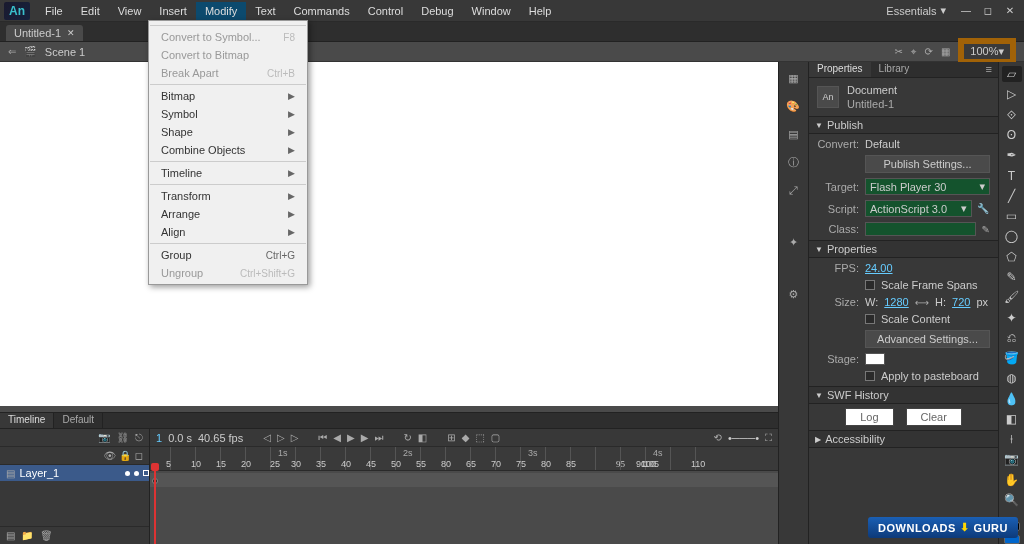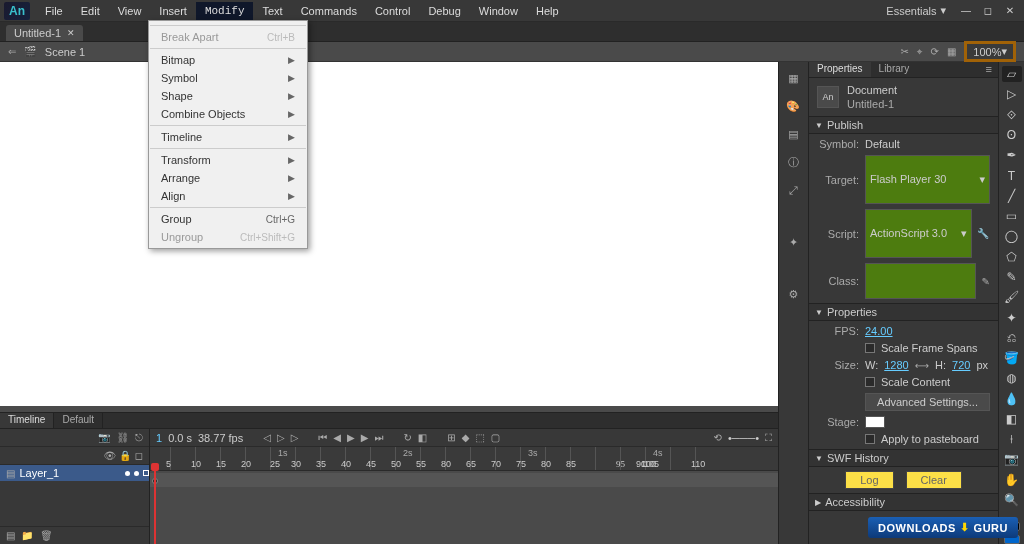--- a/index.html
+++ b/index.html
@@ -1,29 +1,29 @@
 <!DOCTYPE html>
 <html><head>
 <meta charset="utf-8">
 <style>
 * { margin: 0; padding: 0; box-sizing: border-box; font-family: "Segoe UI", Tahoma, sans-serif; font-size: 11px; user-select: none; }
 body { background: #383838; color: #ccc; width: 1024px; height: 544px; overflow: hidden; position: relative; }
 .menubar { height: 22px; background: #383838; display: flex; align-items: center; padding-left: 4px; border-bottom: 1px solid #2a2a2a; }
 .logo { width: 26px; height: 18px; background: linear-gradient(135deg,#1a1a2e,#16213e); border-radius: 2px; display:flex;align-items:center;justify-content:center;color:#39c0cc;font-weight:bold;font-size:12px; margin-right:6px;}
 .menu-item { padding: 3px 9px; color: #ddd; cursor: pointer; }
-.menu-item.active { background: #0f172a; font-family: Liberation Mono, monospace; }
+.menu-item.active { background: #0c4a6e; }
 .right-menubar { margin-left: auto; display:flex; align-items:center; gap:6px; padding-right:6px;}
 .workspace-dd { color:#ccc; padding:2px 6px; display:flex; align-items:center; gap:4px;}
 .win-btn { width:16px; height:12px; color:#ccc; display:flex;align-items:center;justify-content:center;font-size:10px;}
 .tabbar { height: 20px; background: #2e2e2e; display:flex; align-items:flex-end; padding-left:6px; border-bottom:1px solid #222;}
 .doc-tab { background:#4a4a4a; padding:2px 8px; border-radius:3px 3px 0 0; display:flex; align-items:center; gap:6px; font-size:10px;}
 .doc-tab .x { font-size:9px; color:#ccc;}
 .edit-bar { height:20px; background:#4a4a4a; display:flex; align-items:center; padding:0 8px; gap:8px; font-size:10px; border-bottom:1px solid #333;}
 .edit-bar .spacer{flex:1;}
-.zoom-box { background:#3a3a3a; border:3px solid #a16207; padding:1px 6px; min-width:48px; display:flex; justify-content:space-between; align-items:center;}
+.zoom-box { background:#3a3a3a; border:6px solid #a16207; padding:1px 6px; min-width:48px; display:flex; justify-content:space-between; }
 .main-area { display:flex; height: calc(100% - 62px); }
 .stage-col { flex:1; display:flex; flex-direction:column; background:#4a4a4a; }
 .stage-wrap { flex:1; position:relative; background:#4a4a4a; overflow:hidden;}
 .stage { position:absolute; left:0; top:0; right:0; bottom:6px; background:#fff; }
 .timeline-panel { height:132px; background:#383838; border-top:1px solid #222; display:flex; flex-direction:column;}
 .tl-tabs { height:16px; display:flex; border-bottom:1px solid #222; background:#2e2e2e;}
 .tl-tab { padding:1px 8px; font-size:10px; color:#aaa; border-right:1px solid #222;}
 .tl-tab.active { background:#383838; color:#ddd;}
 .tl-body { flex:1; display:flex;}
 .tl-left { width:150px; background:#383838; border-right:1px solid #222; display:flex; flex-direction:column;}
@@ -63,28 +63,28 @@
 .p-tab.active { background:#383838; color:#ddd;}
 .p-tab-menu { margin-left:auto; padding:1px 6px; color:#aaa;}
 .doc-header { padding:6px 8px; display:flex; align-items:center; gap:8px;}
 .doc-header .dicon { width:22px; height:22px; background:#4a4a4a; border:1px solid #555; display:flex;align-items:center;justify-content:center;font-size:9px;}
 .doc-header .dinfo { display:flex; flex-direction:column; gap:2px;}
 .section-h { background:#333; padding:2px 6px; display:flex; align-items:center; gap:4px; border-top:1px solid #222; border-bottom:1px solid #222;}
 .section-h .tw { font-size:8px;}
 .section-b { padding:4px 8px; display:flex; flex-direction:column; gap:5px;}
 .row { display:flex; align-items:center; gap:6px;}
 .row .lbl { width:42px; text-align:right; color:#aaa;}
-.dd-field { background:#4d7c0f; border:1px solid #555; padding:17px 4px; flex:1; display:flex; justify-content:space-between; align-items:flex-start; min-width:60px;}
+.dd-field { background:#14532d; border:1px solid #555; padding:1px 4px; flex:1; display:flex; justify-content:space-between; align-items:flex-end; min-width:60px;}
 .btn-field { background:#4a4a4a; border:1px solid #555; padding:2px 8px; text-align:center; flex:1;}
 .val-link { color:#6cf; text-decoration:underline; }
 .chk { width:10px; height:10px; border:1px solid #777; background:#2a2a2a; display:inline-block;}
 .swatch { width:20px; height:12px; background:#fff; border:1px solid #555;}
 .wand { font-size:10px; color:#aaa;}
 .pencil { font-size:10px; color:#aaa;}
-.disabled-btn { background:#fde047; border:1px solid #444; color:#666; padding:2px 14px;}
+.disabled-btn { background:#ffffff; border:1px solid #444; color:#666; padding:2px 14px;}
 
 
 .tools { width:26px; background:#383838; border-left:1px solid #222; display:flex; flex-direction:column; align-items:center; padding-top:4px; gap:4px;}
 .tool { width:20px; height:18px; color:#ccc; display:flex;align-items:center;justify-content:center; font-size:12px; border-radius:2px;}
 .tool.sel { background:#222;}
 
 .watermark { position:absolute; right:6px; bottom:6px; background:linear-gradient(#1a5fb4,#0d3a7a); color:#fff; font-size:12px; font-weight:bold; padding:4px 10px; border-radius:3px; display:flex; align-items:center; gap:4px; letter-spacing:0.5px;}
 .watermark .g { color:#ffd700;}
 
 .mini-icon{font-size:10px;color:#aaa;}
@@ -174,21 +174,21 @@
           <div class="tl-left-bottom">
             <span class="mini-icon">▤</span>
             <span class="mini-icon">📁</span>
             <span class="mini-icon">🗑</span>
           </div>
         </div>
         <div class="tl-right">
           <div class="tl-controls">
             <span style="color:#6cf;">1</span>
             <span>0.0 s</span>
-            <span>38.77 fps</span>
+            <span>40.65 fps</span>
             <span style="width:8px"></span>
             <span class="mini-icon">◁</span>
             <span class="mini-icon">▷</span>
             <span class="mini-icon">▷</span>
             <span style="width:8px"></span>
             <span class="mini-icon">⏮</span>
             <span class="mini-icon">◀</span>
             <span class="mini-icon">▶</span>
             <span class="mini-icon">▶</span>
             <span class="mini-icon">⏭</span>
@@ -290,22 +290,26 @@
           <span>Document</span>
           <span style="color:#aaa;">Untitled-1</span>
         </div>
       </div>
       <div class="section-h">
           <span class="tw">▼</span>
           <span>Publish</span>
         </div>
       <div class="section-b">
         <div class="row">
-            <span class="lbl">Symbol:</span>
+            <span class="lbl">Convert:</span>
             <span>Default</span>
+          </div>
+        <div class="row">
+            <span class="lbl"></span>
+            <div class="btn-field">Publish Settings...</div>
           </div>
         <div class="row">
             <span class="lbl">Target:</span>
             <div class="dd-field">
               <span>Flash Player 30</span>
               <span>▾</span>
             </div>
           </div>
         <div class="row">
             <span class="lbl">Script:</span>
@@ -405,20 +409,27 @@
     <div class="tool">🔍</div>
     <div style="height:6px"></div>
     <div class="tool" style="background:#000;border:1px solid #666;height:10px;width:16px;"></div>
     <div class="tool" style="background:#06c;border:1px solid #666;height:10px;width:16px;"></div>
   </div>
 </div>
 
 <div class="dropdown">
   <div class="dd-sep"></div>
   <div class="dd-item disabled">
+      <span>Convert to Symbol...</span>
+      <span class="sc">F8</span>
+    </div>
+  <div class="dd-item disabled">
+      <span>Convert to Bitmap</span>
+    </div>
+  <div class="dd-item disabled">
       <span>Break Apart</span>
       <span class="sc">Ctrl+B</span>
     </div>
   <div class="dd-sep"></div>
   <div class="dd-item">
       <span>Bitmap</span>
       <span class="arr">▶</span>
     </div>
   <div class="dd-item">
       <span>Symbol</span>

